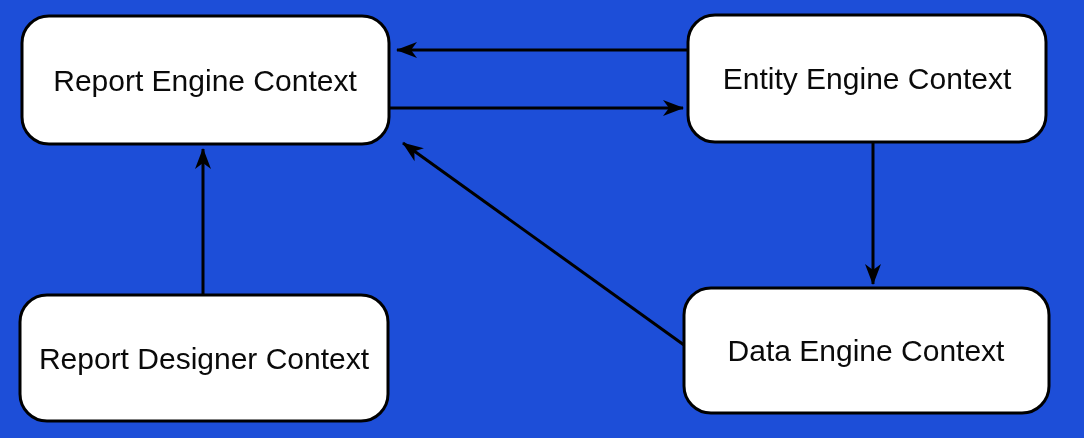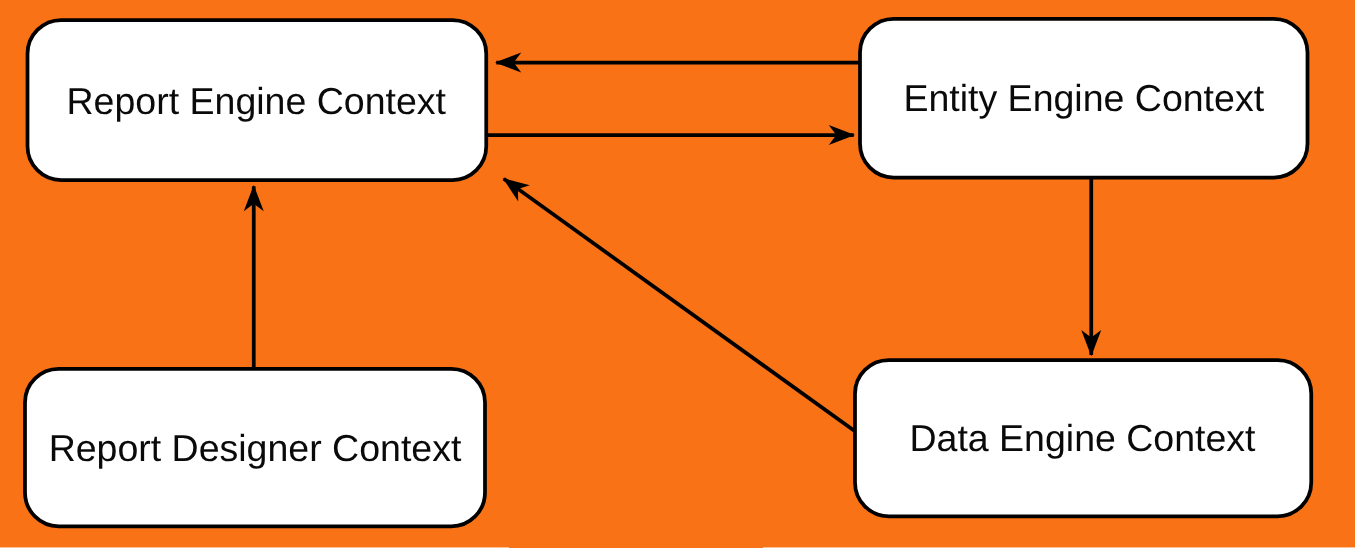--- a/index.html
+++ b/index.html
@@ -4,21 +4,21 @@
 <style>
   html, body {
     margin: 0;
     padding: 0;
     background: #ffffff;
   }
   .canvas {
     position: relative;
     width: 1084px;
     height: 438px;
-    background: #f97316;
+    background: #1d4ed8;
     overflow: hidden;
   }
   svg {
     display: block;
   }
   .node-rect {
     fill: #ffffff;
     stroke: #000000;
     stroke-width: 3;
   }

